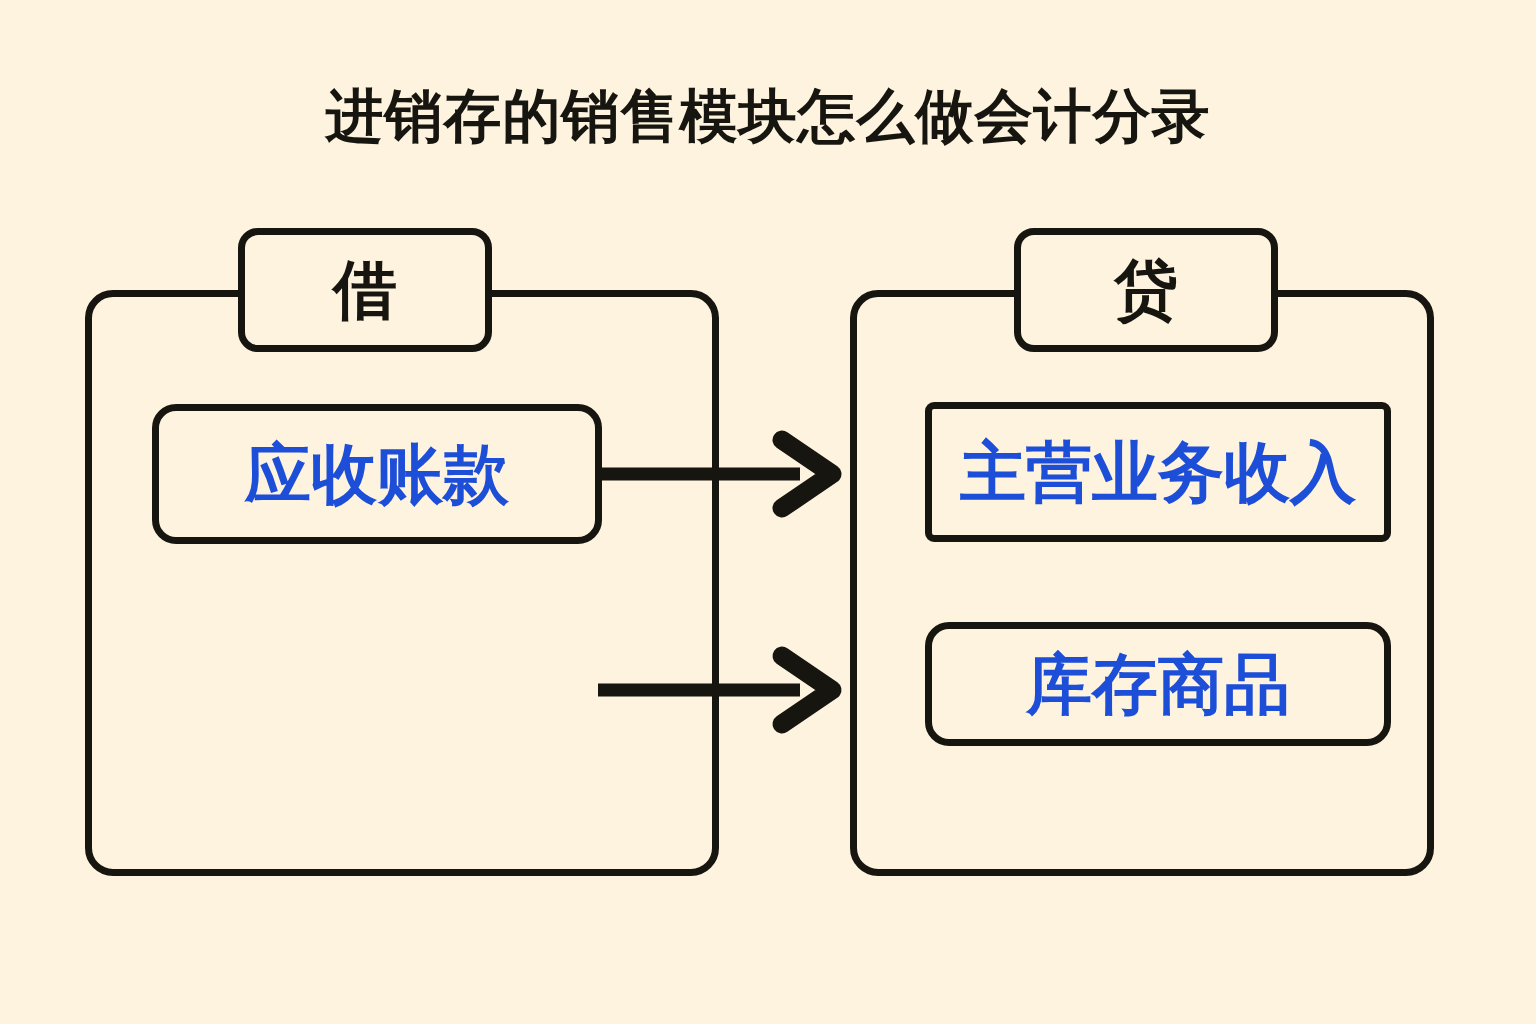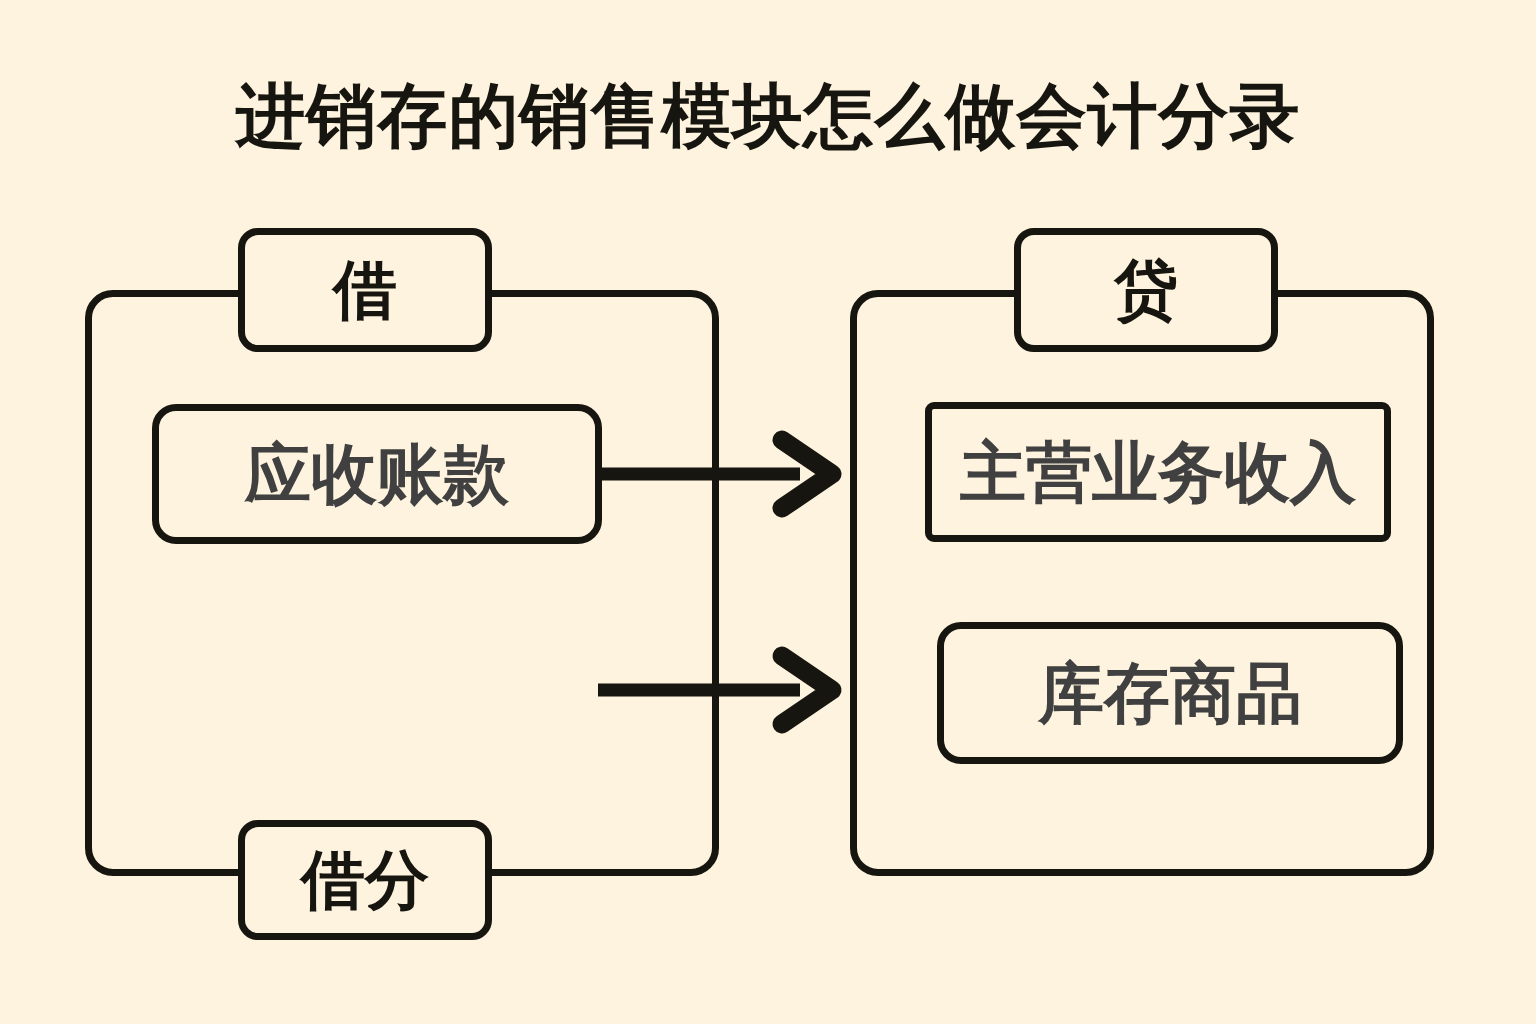--- a/index.html
+++ b/index.html
@@ -21,21 +21,21 @@
     background: #fdf3de;
   }
 
   
   #page-title {
     position: absolute;
     left: 0;
     top: 62px;
     width: 1536px;
     text-align: center;
-    font-size: 70px;
+    font-size: 58px;
     line-height: 108px;
     font-weight: bold;
     color: #17150f;
     letter-spacing: 1px;
     white-space: nowrap;
   }
 
   
   .group-panel {
     position: absolute;
@@ -72,35 +72,35 @@
     position: absolute;
     border: 7px solid #17150f;
     border-radius: 24px;
     background: transparent;
     box-sizing: border-box;
     display: flex;
     align-items: center;
     justify-content: center;
     font-size: 66px;
     font-weight: bold;
-    color: #404040;
+    color: #1d4ed8;
     line-height: 1;
     white-space: nowrap;
     z-index: 3;
   }
   .item-box.dotted {
     border: 8px dotted #17150f;
     border-radius: 0;
     font-weight: bold;
   }
 
   #debit-item-1  { left: 152px; top: 404px; width: 450px; height: 140px; }
   #debit-item-2  { left: 150px; top: 616px; width: 452px; height: 144px; }
   #credit-item-1 { left: 925px; top: 402px; width: 466px; height: 140px; border-radius: 9px; }
-  #credit-item-2 { left: 925px; top: 622px; width: 466px; height: 142px; margin-left: 12px; }
+  #credit-item-2 { left: 925px; top: 622px; width: 466px; height: 124px; }
 
   
   .arrow-layer {
     position: absolute;
     left: 0;
     top: 0;
     width: 1536px;
     height: 1024px;
     z-index: 5;
     pointer-events: none;
@@ -113,21 +113,20 @@
 
   <div id="page-title">进销存的销售模块怎么做会计分录</div>
 
   <div id="debit-panel" class="group-panel"></div>
 
   <div id="debit-tag" class="tag-box">借</div>
 
   <div id="debit-item-1" class="item-box">应收账款</div>
 
 
-  <div id="debit-foot-tag" class="tag-box">借分</div>
 
   <div id="credit-panel" class="group-panel"></div>
 
   <div id="credit-tag" class="tag-box">贷</div>
 
   <div id="credit-item-1" class="item-box">主营业务收入</div>
 
   <div id="credit-item-2" class="item-box">库存商品</div>
 
   <svg class="arrow-layer" viewBox="0 0 1536 1024">

